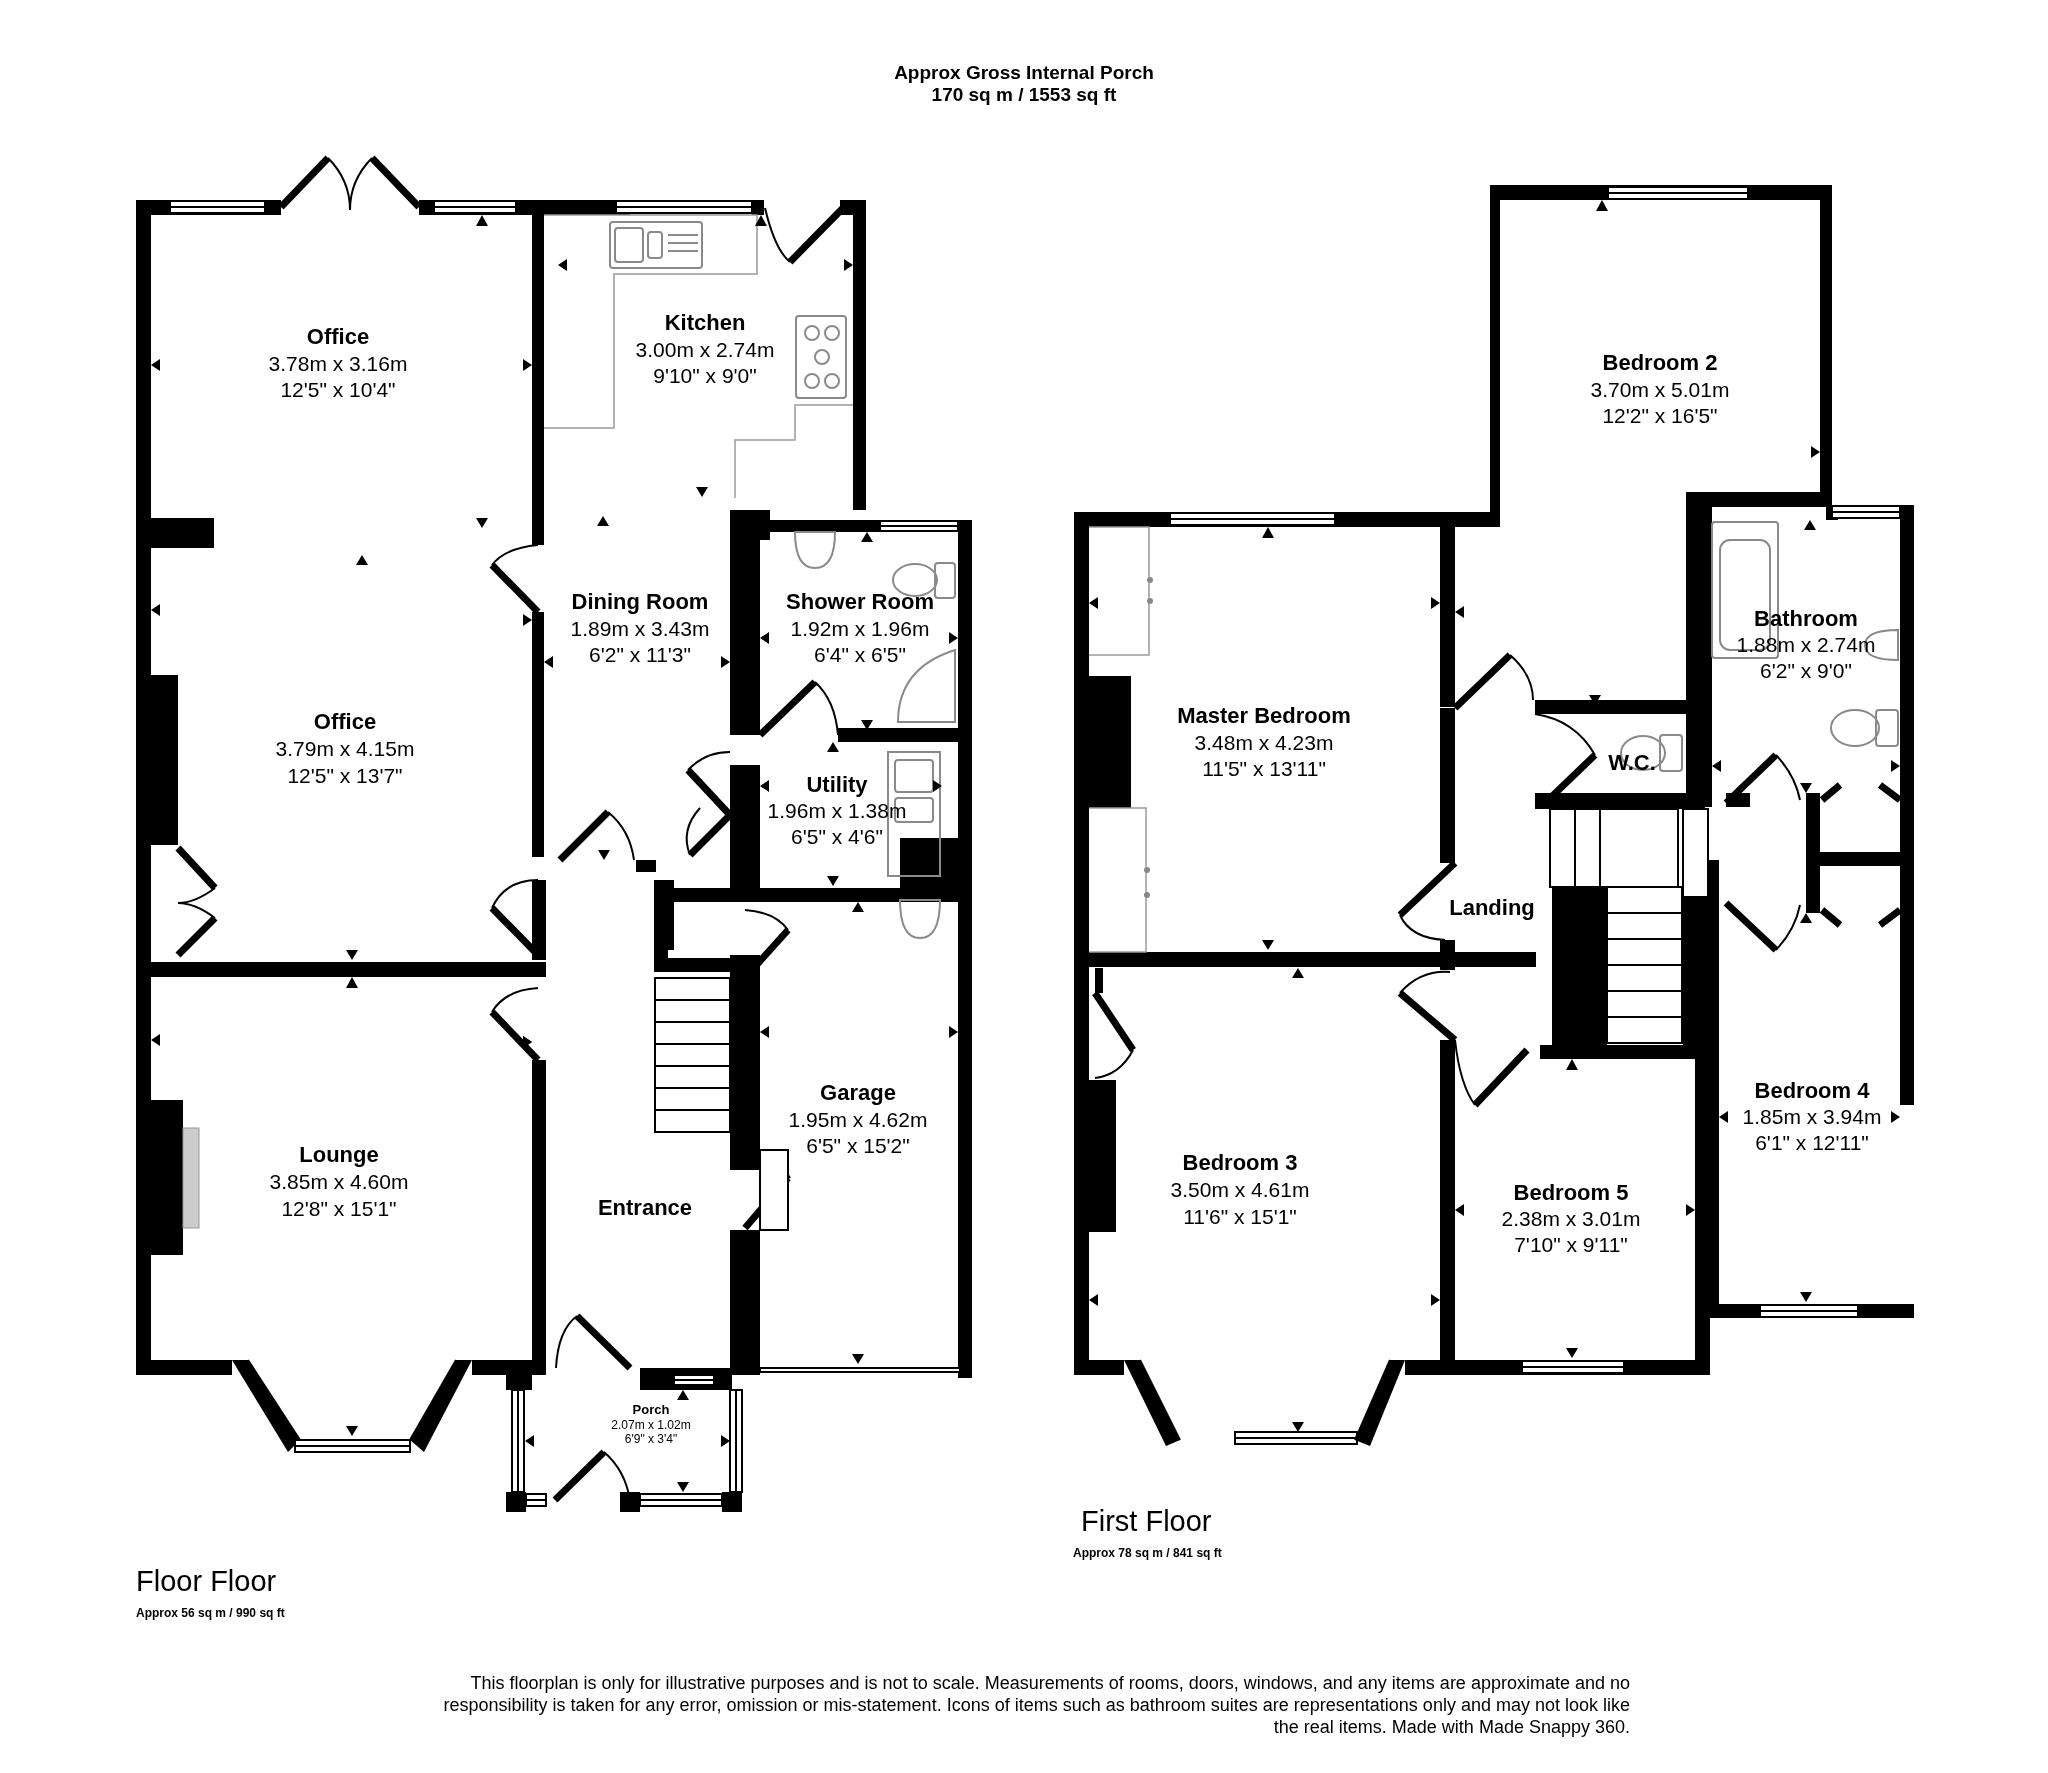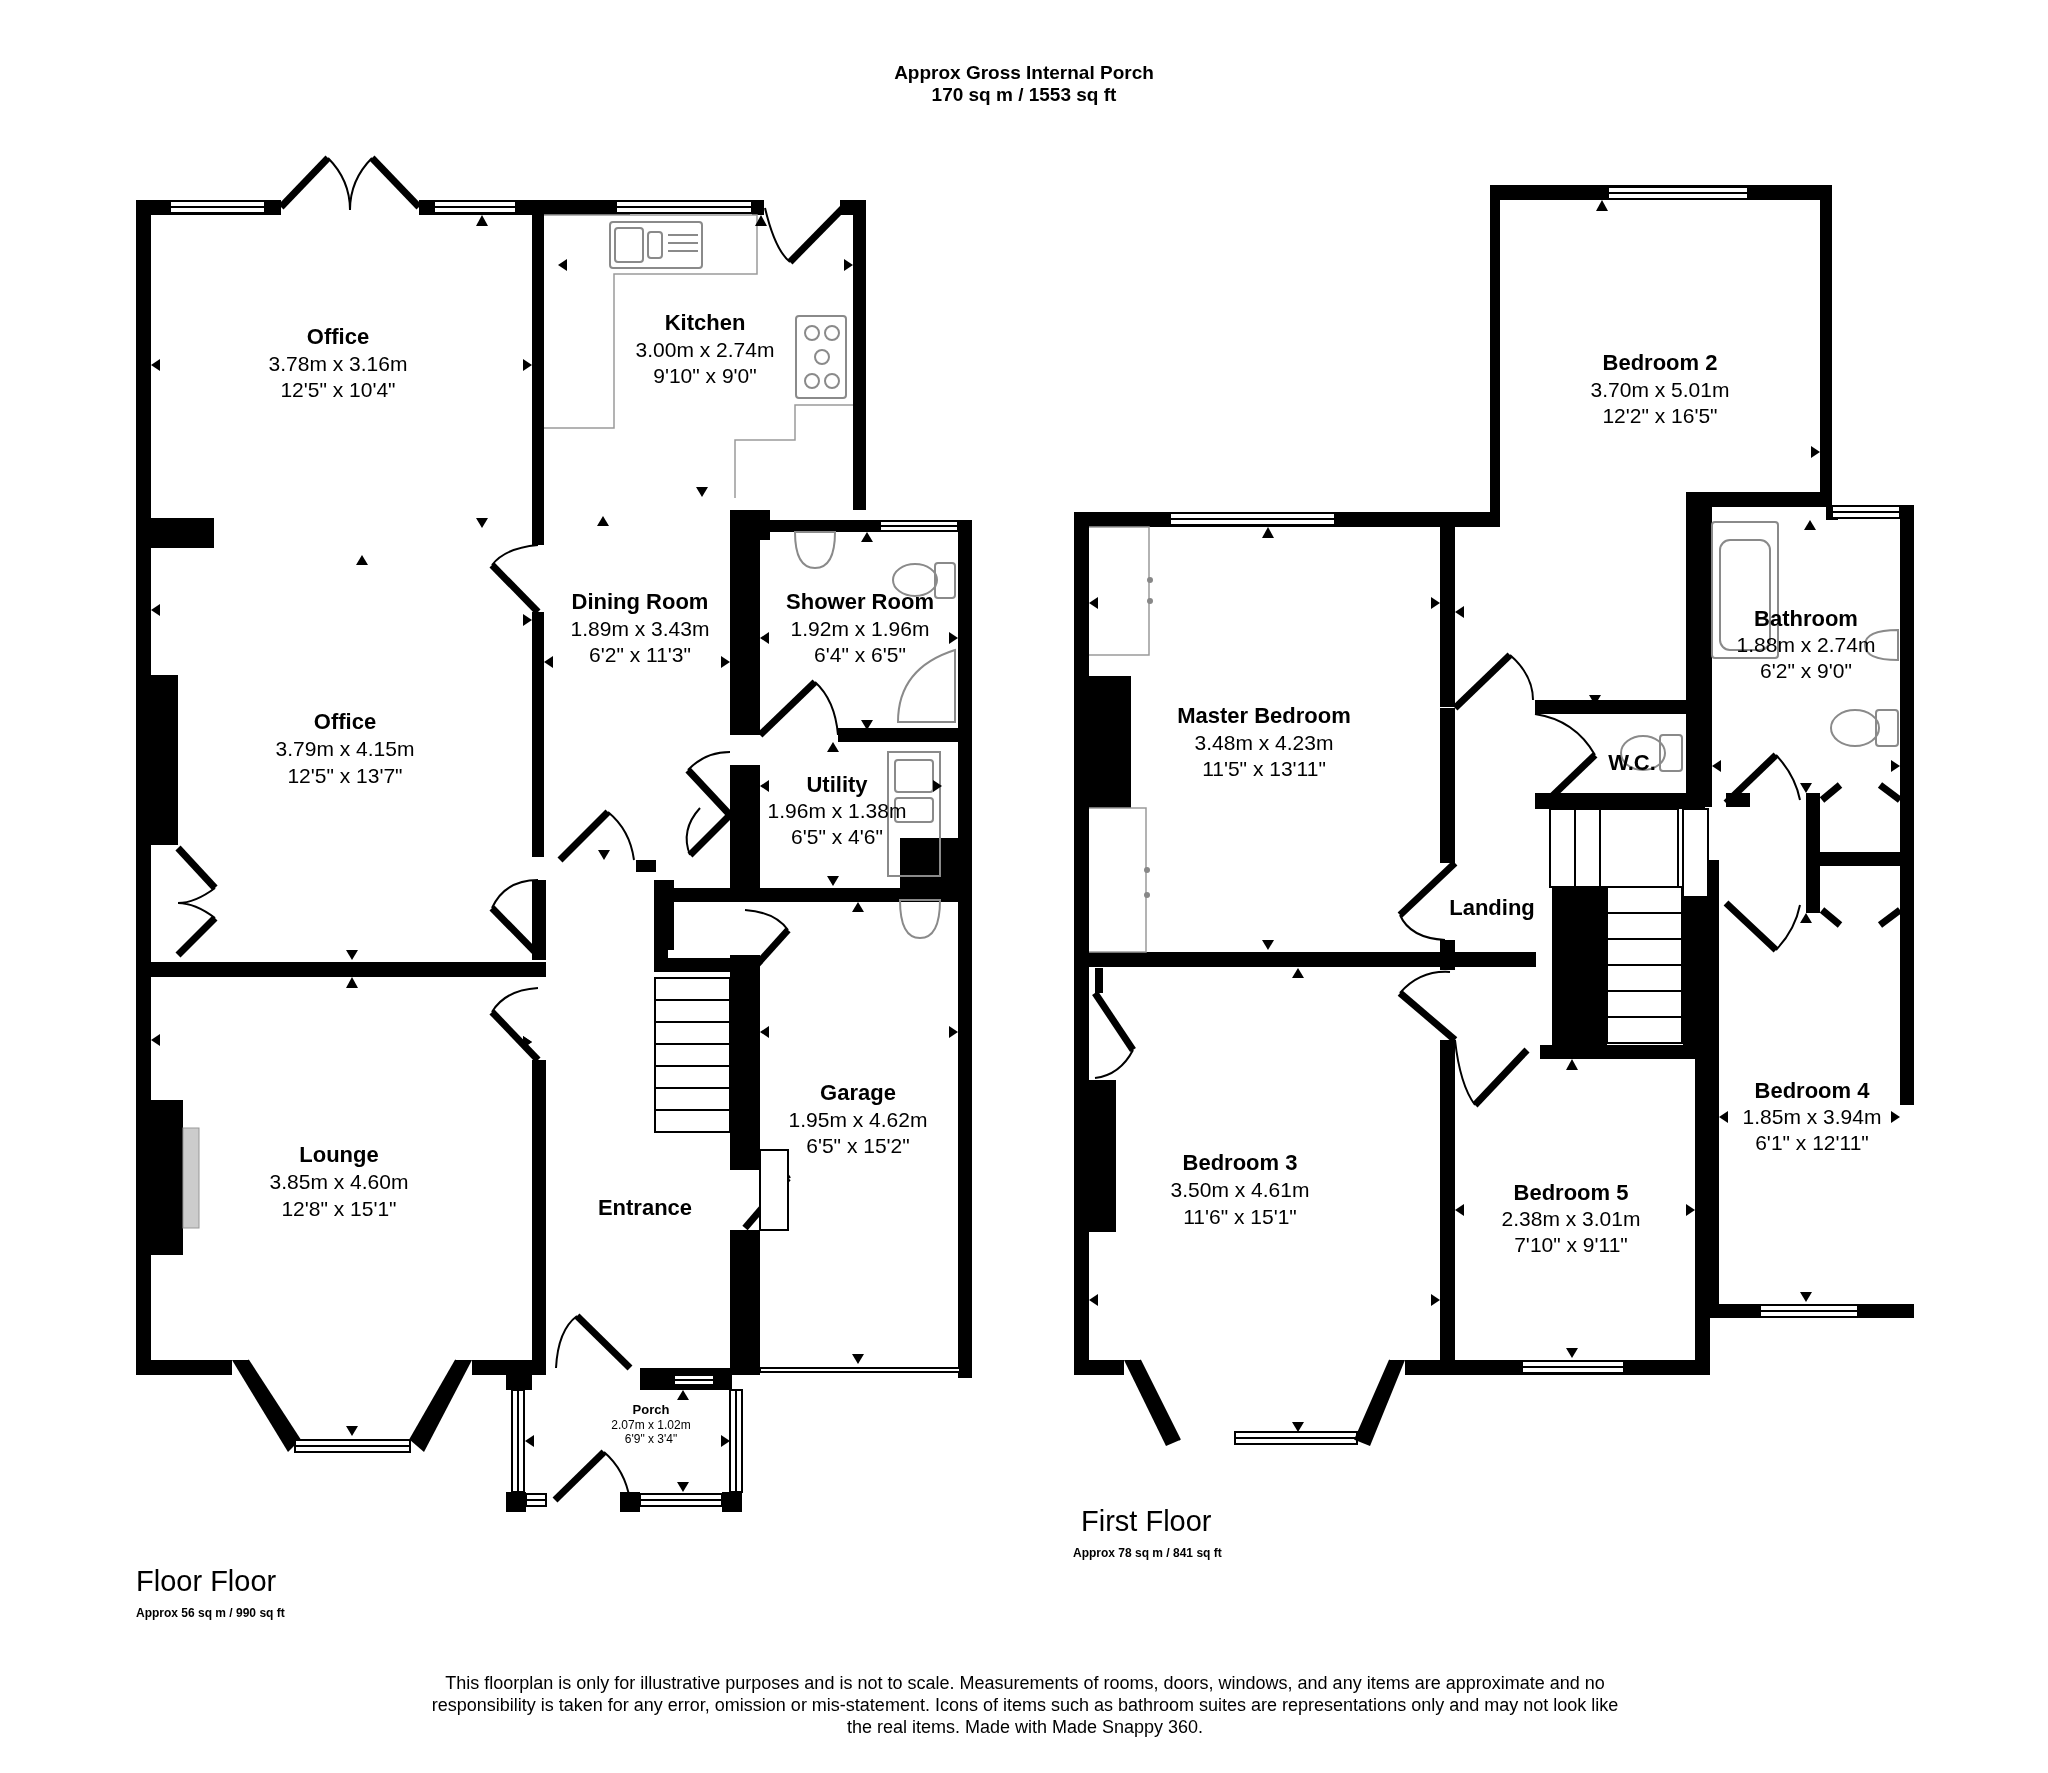--- a/index.html
+++ b/index.html
@@ -13,21 +13,21 @@
   .counter{fill:none;stroke:#9a9a9a;stroke-width:1.5;}
   .stair{fill:#fff;stroke:#000;stroke-width:2;}
   .arrow{fill:#000;}
   .rname{font-family:"Liberation Sans",sans-serif;font-weight:bold;font-size:22px;text-anchor:middle;}
   .rdim{font-family:"Liberation Sans",sans-serif;font-size:21px;text-anchor:middle;}
   .sname{font-family:"Liberation Sans",sans-serif;font-weight:bold;font-size:13px;text-anchor:middle;}
   .sdim{font-family:"Liberation Sans",sans-serif;font-size:12px;text-anchor:middle;}
   .hdr{position:absolute;left:0;width:2048px;text-align:center;font-weight:bold;font-size:19px;line-height:22px;}
   .floor-label{position:absolute;font-size:29px;}
   .floor-area{position:absolute;font-weight:bold;font-size:12px;}
-  .disclaimer{position:absolute;left:420px;width:1210px;top:1672px;text-align:center;font-size:18px;line-height:22px;}
+  .disclaimer{position:absolute;left:420px;width:1210px;top:1672px;text-align:right;font-size:18px;line-height:22px;}
 </style>
 </head>
 <body>
 
 <div class="hdr" style="top:62px;">Approx Gross Internal Porch</div>
 <div class="hdr" style="top:84px;">170 sq m / 1553 sq ft</div>
 
 <svg class="plan" viewBox="0 0 2048 1773" xmlns="http://www.w3.org/2000/svg">
 
   <g>

